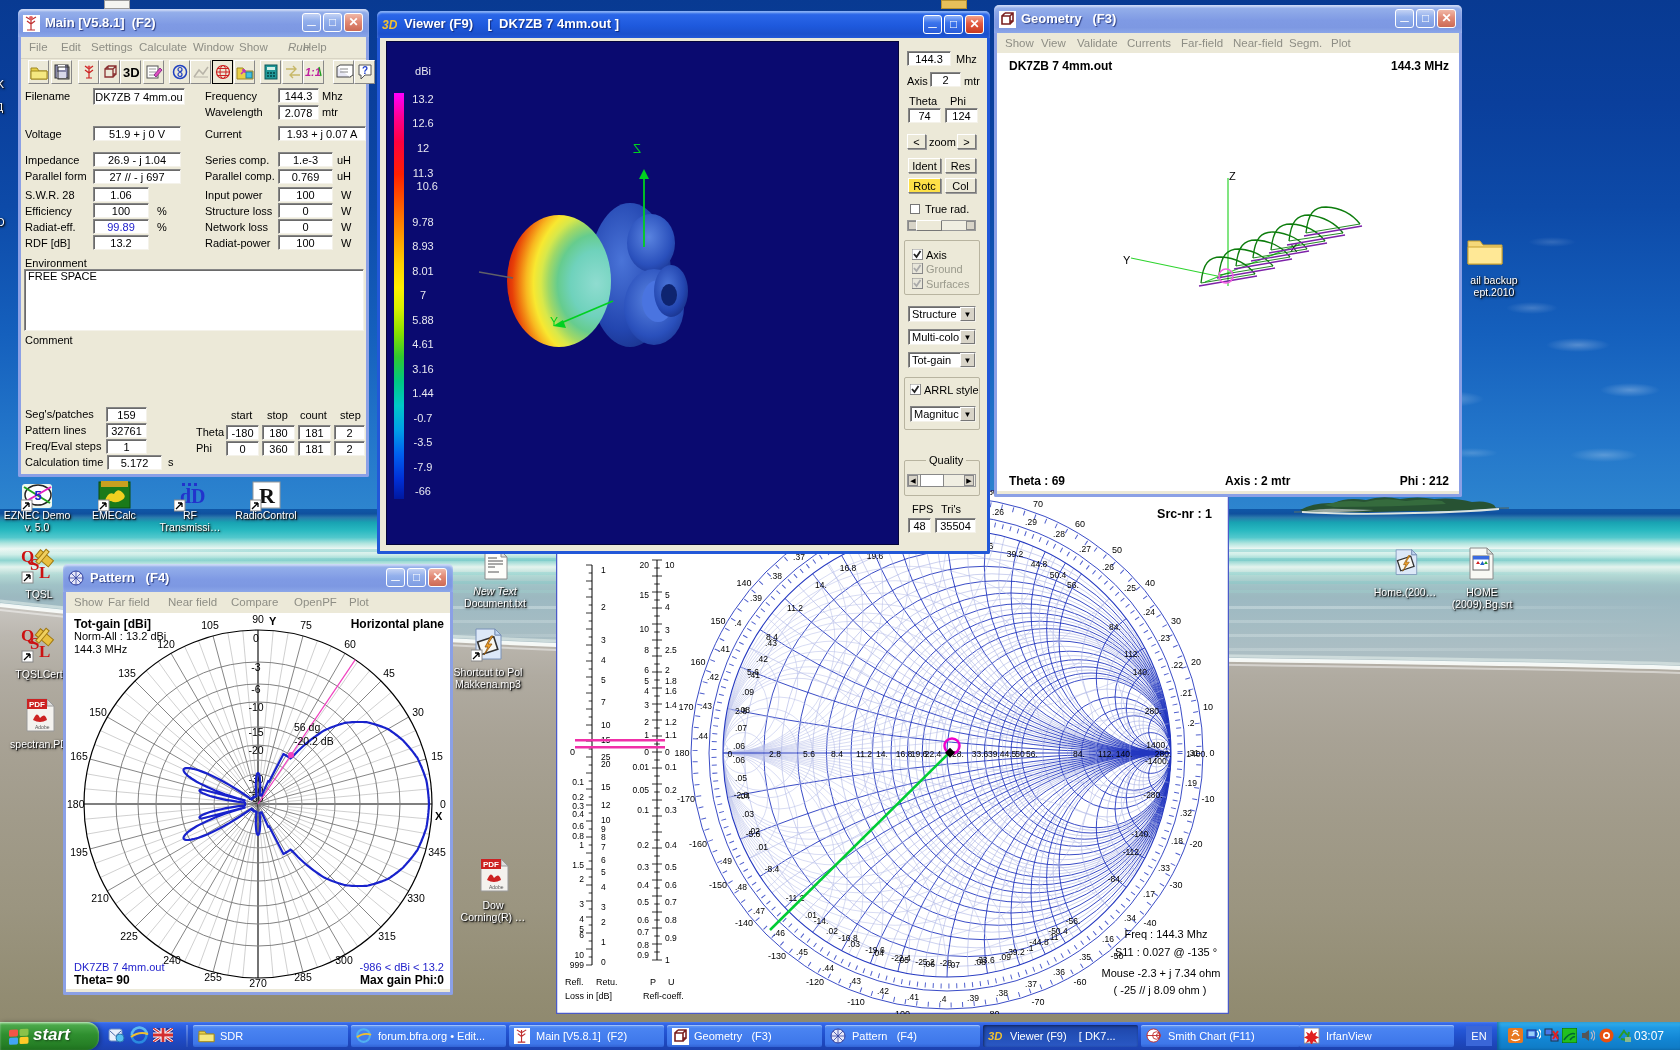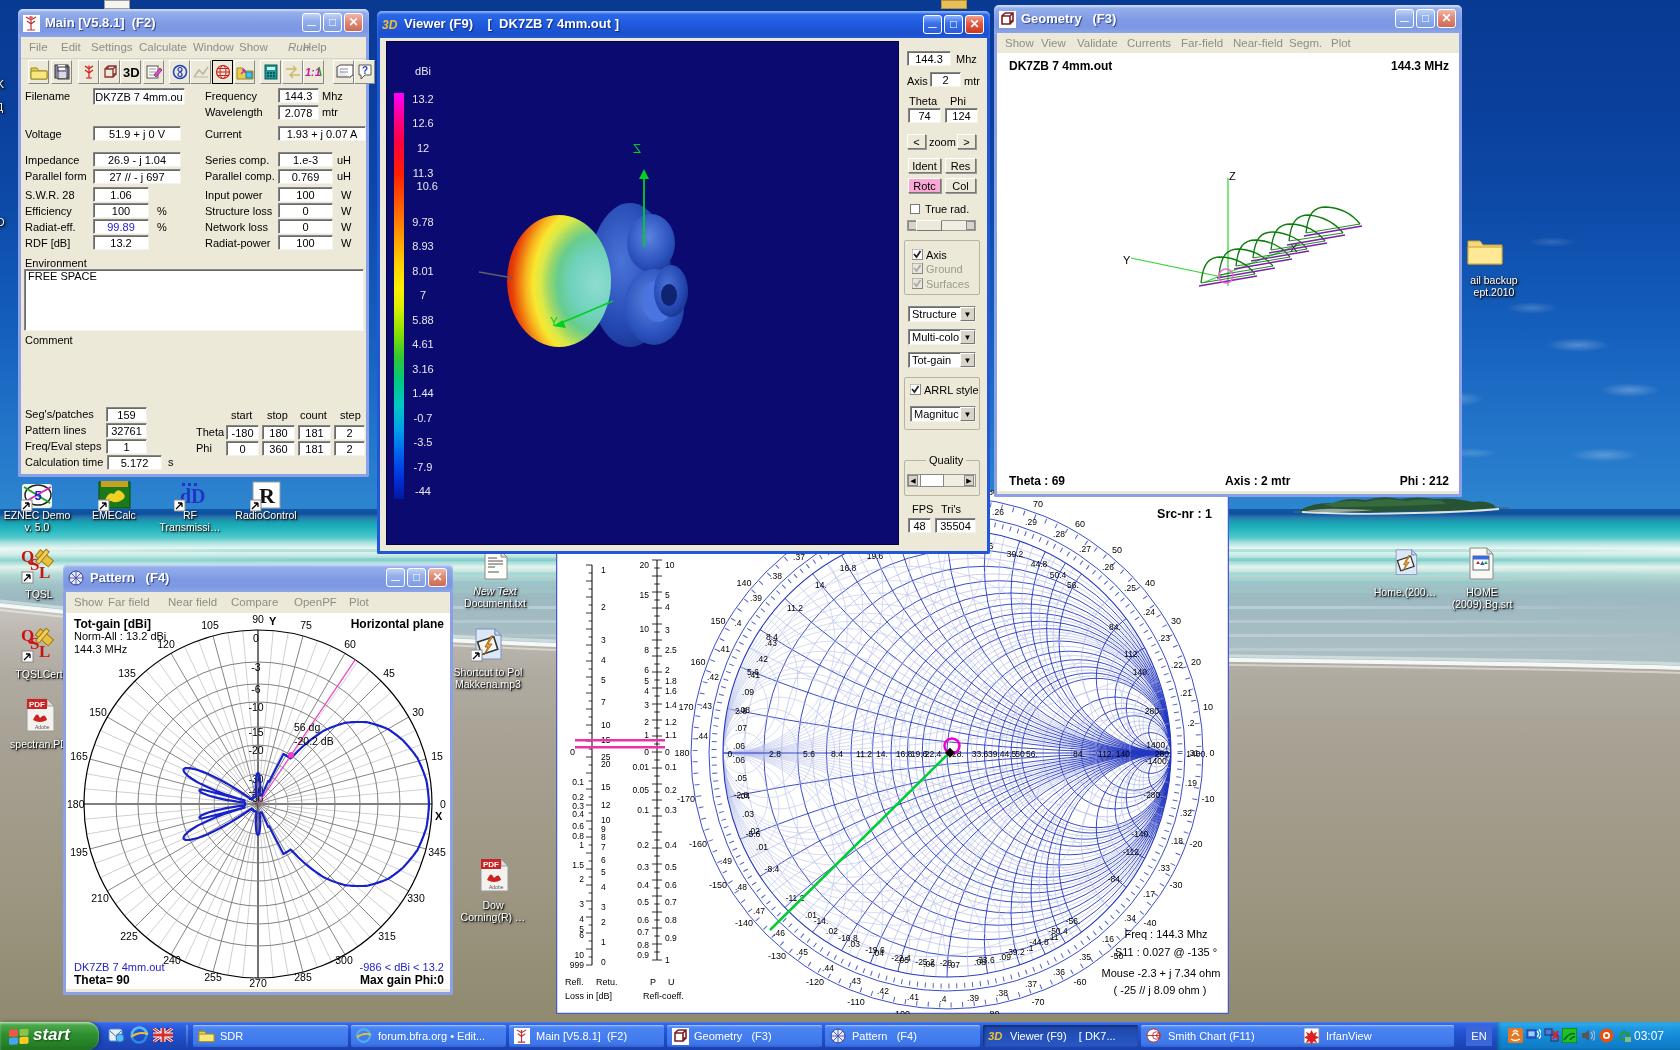--- a/index.html
+++ b/index.html
@@ -1253,21 +1253,21 @@
       <div style="position:absolute;left:21px;top:198px;width:30px;text-align:center;font-size:11px;color:#e8e8f0;">8.93</div>
       <div style="position:absolute;left:21px;top:223px;width:30px;text-align:center;font-size:11px;color:#e8e8f0;">8.01</div>
       <div style="position:absolute;left:21px;top:247px;width:30px;text-align:center;font-size:11px;color:#e8e8f0;">7</div>
       <div style="position:absolute;left:21px;top:272px;width:30px;text-align:center;font-size:11px;color:#e8e8f0;">5.88</div>
       <div style="position:absolute;left:21px;top:296px;width:30px;text-align:center;font-size:11px;color:#e8e8f0;">4.61</div>
       <div style="position:absolute;left:21px;top:321px;width:30px;text-align:center;font-size:11px;color:#e8e8f0;">3.16</div>
       <div style="position:absolute;left:21px;top:345px;width:30px;text-align:center;font-size:11px;color:#e8e8f0;">1.44</div>
       <div style="position:absolute;left:21px;top:370px;width:30px;text-align:center;font-size:11px;color:#e8e8f0;">-0.7</div>
       <div style="position:absolute;left:21px;top:394px;width:30px;text-align:center;font-size:11px;color:#e8e8f0;">-3.5</div>
       <div style="position:absolute;left:21px;top:419px;width:30px;text-align:center;font-size:11px;color:#e8e8f0;">-7.9</div>
-      <div style="position:absolute;left:21px;top:443px;width:30px;text-align:center;font-size:11px;color:#e8e8f0;">-44</div>
+      <div style="position:absolute;left:21px;top:443px;width:30px;text-align:center;font-size:11px;color:#e8e8f0;">-66</div>
       <svg style="position:absolute;left:0;top:0;" width="513" height="504" viewBox="0 0 513 504">
         <defs>
 <radialGradient id="lobe" cx="0.86" cy="0.52" r="0.89">
 <stop offset="0" stop-color="#8fdcd0"></stop>
             <stop offset="0.28" stop-color="#6fd2bc"></stop>
             <stop offset="0.42" stop-color="#66cc8e"></stop>
 <stop offset="0.52" stop-color="#9ed868"></stop>
             <stop offset="0.60" stop-color="#d8e84a"></stop>
             <stop offset="0.68" stop-color="#f8e830"></stop>
 <stop offset="0.76" stop-color="#f8b820"></stop>
@@ -1310,21 +1310,21 @@
       <div class="lbl" style="left:64px;top:34px;font-size:11px;">mtr</div>
       <div class="lbl" style="left:9px;top:54px;font-size:11px;">Theta</div>
       <div class="lbl" style="left:50px;top:54px;font-size:11px;">Phi</div>
       <div class="inp" style="left:8px;top:67px;width:33px;height:15px;">74</div>
       <div class="inp" style="left:45px;top:67px;width:33px;height:15px;">124</div>
       <div style="position:absolute;left:7px;top:93px;width:19px;height:15px;background:#ece9d8;border:1px solid #fff;border-right-color:#777;border-bottom-color:#777;box-shadow:1px 1px 0 #999;font-size:11px;text-align:center;line-height:14px;">&lt;</div>
       <div class="lbl" style="left:29px;top:95px;font-size:11px;">zoom</div>
       <div style="position:absolute;left:57px;top:93px;width:19px;height:15px;background:#ece9d8;border:1px solid #fff;border-right-color:#777;border-bottom-color:#777;box-shadow:1px 1px 0 #999;font-size:11px;text-align:center;line-height:14px;">&gt;</div>
       <div style="position:absolute;left:8px;top:117px;width:33px;height:15px;background:#ece9d8;border:1px solid #fff;border-right-color:#777;border-bottom-color:#777;box-shadow:1px 1px 0 #999;font-size:11px;text-align:center;line-height:14px;">Ident</div>
       <div style="position:absolute;left:45px;top:117px;width:31px;height:15px;background:#ece9d8;border:1px solid #fff;border-right-color:#777;border-bottom-color:#777;box-shadow:1px 1px 0 #999;font-size:11px;text-align:center;line-height:14px;">Res</div>
-      <div style="position:absolute;left:8px;top:137px;width:33px;height:15px;background:#f9a8d4;border:1px solid #fff;border-right-color:#777;border-bottom-color:#777;box-shadow:1px 1px 0 #999;font-size:11px;text-align:center;line-height:14px;">Rotc</div>
+      <div style="position:absolute;left:8px;top:137px;width:33px;height:15px;background:#fde047;border:1px solid #fff;border-right-color:#777;border-bottom-color:#777;box-shadow:1px 1px 0 #999;font-size:11px;text-align:center;line-height:14px;">Rotc</div>
       <div style="position:absolute;left:45px;top:137px;width:31px;height:15px;background:#ece9d8;border:1px solid #fff;border-right-color:#777;border-bottom-color:#777;box-shadow:1px 1px 0 #999;font-size:11px;text-align:center;line-height:14px;">Col</div>
       <div style="position:absolute;left:10px;top:163px;width:10px;height:10px;background:#fff;border:1px solid #777;"></div>
       <div class="lbl" style="left:25px;top:162px;font-size:11px;">True rad.</div>
       <div style="position:absolute;left:7px;top:179px;width:69px;height:11px;background:#f0eee2;border:1px solid #999;"></div>
       <div style="position:absolute;left:8px;top:180px;width:9px;height:9px;background:#d8d4c8;border:1px solid #888;"></div>
       <div style="position:absolute;left:16px;top:179px;width:26px;height:11px;background:#ece9d8;border:1px solid #fff;border-right-color:#777;border-bottom-color:#777;"></div>
       <div style="position:absolute;left:66px;top:180px;width:9px;height:9px;background:#d8d4c8;border:1px solid #888;"></div>
       <div style="position:absolute;left:4px;top:199px;width:76px;height:55px;border:1px solid #b8b4a0;border-radius:2px;"></div>
       <svg style="position:absolute;left:12px;top:208px;" width="11" height="11" viewBox="0 0 11 11">
         <rect width="10.5" height="10.5" fill="#fff" stroke="#888"></rect>

